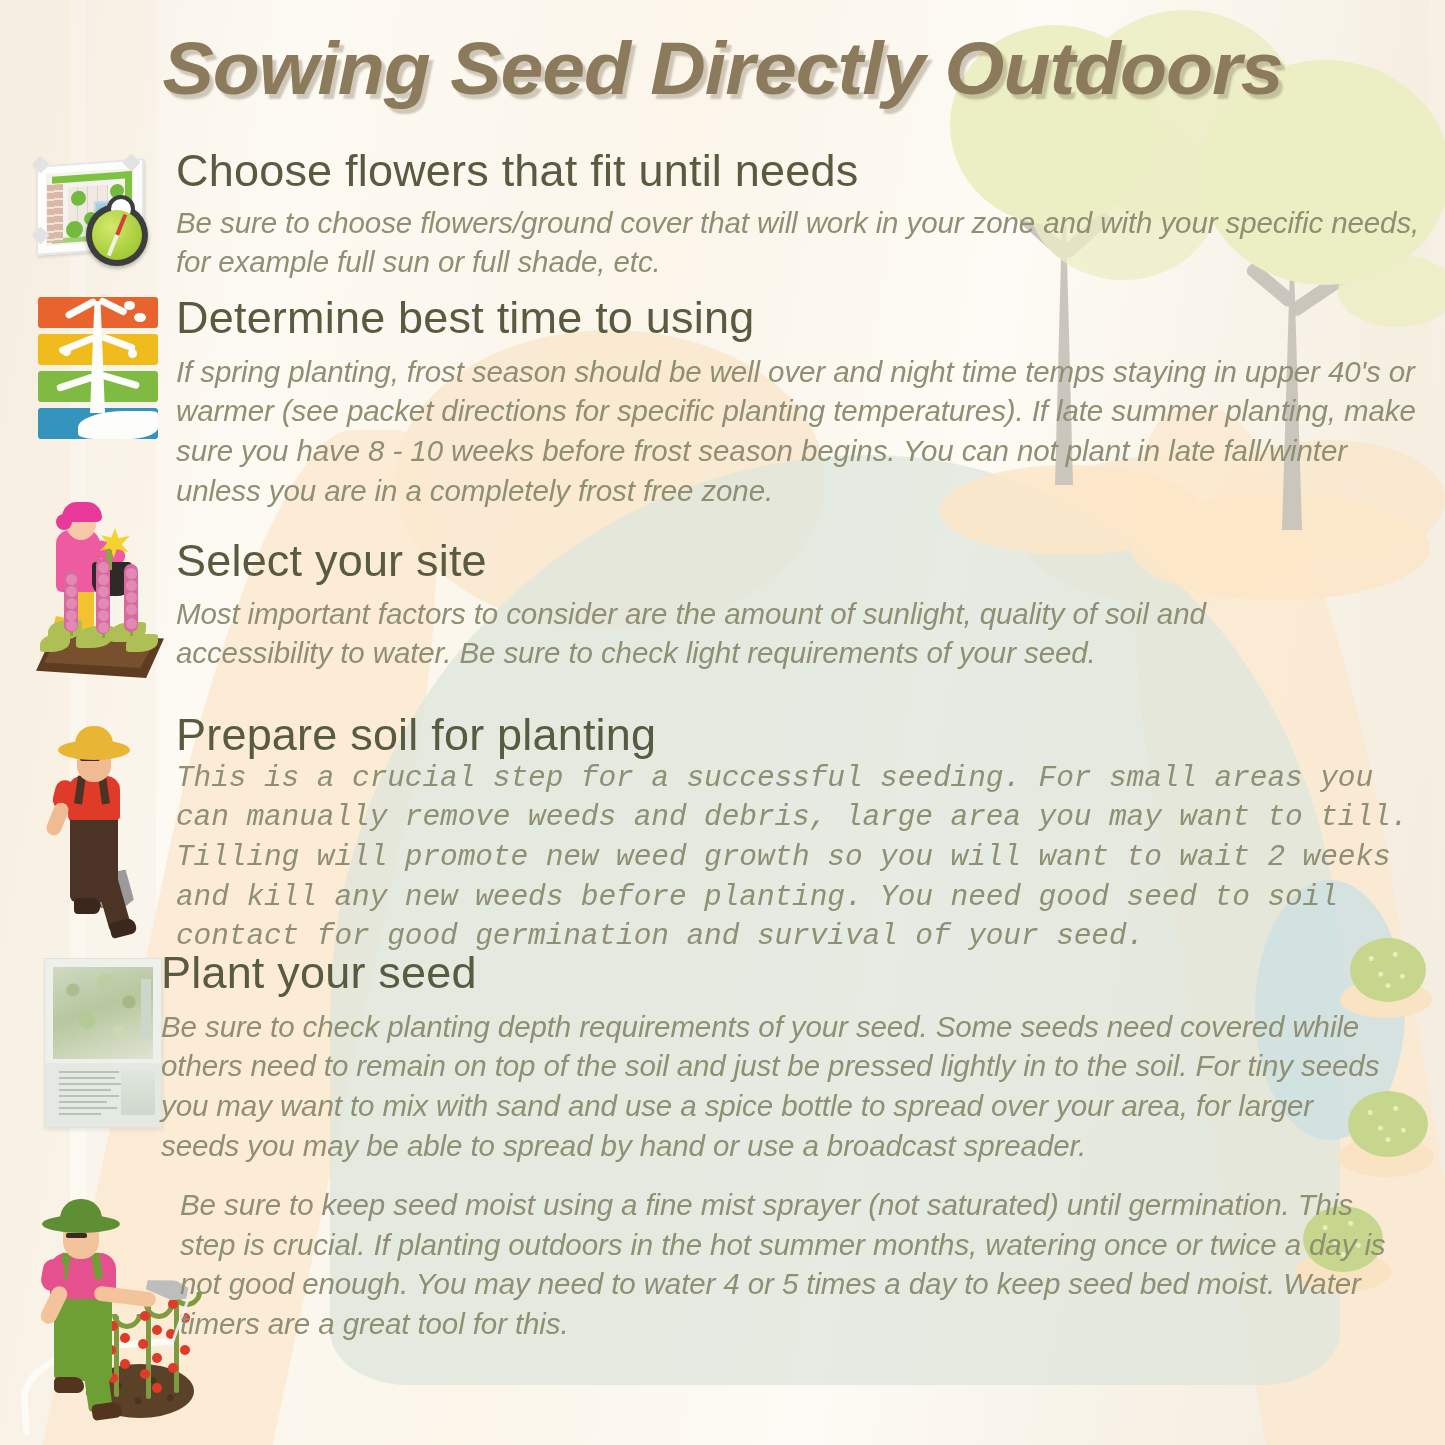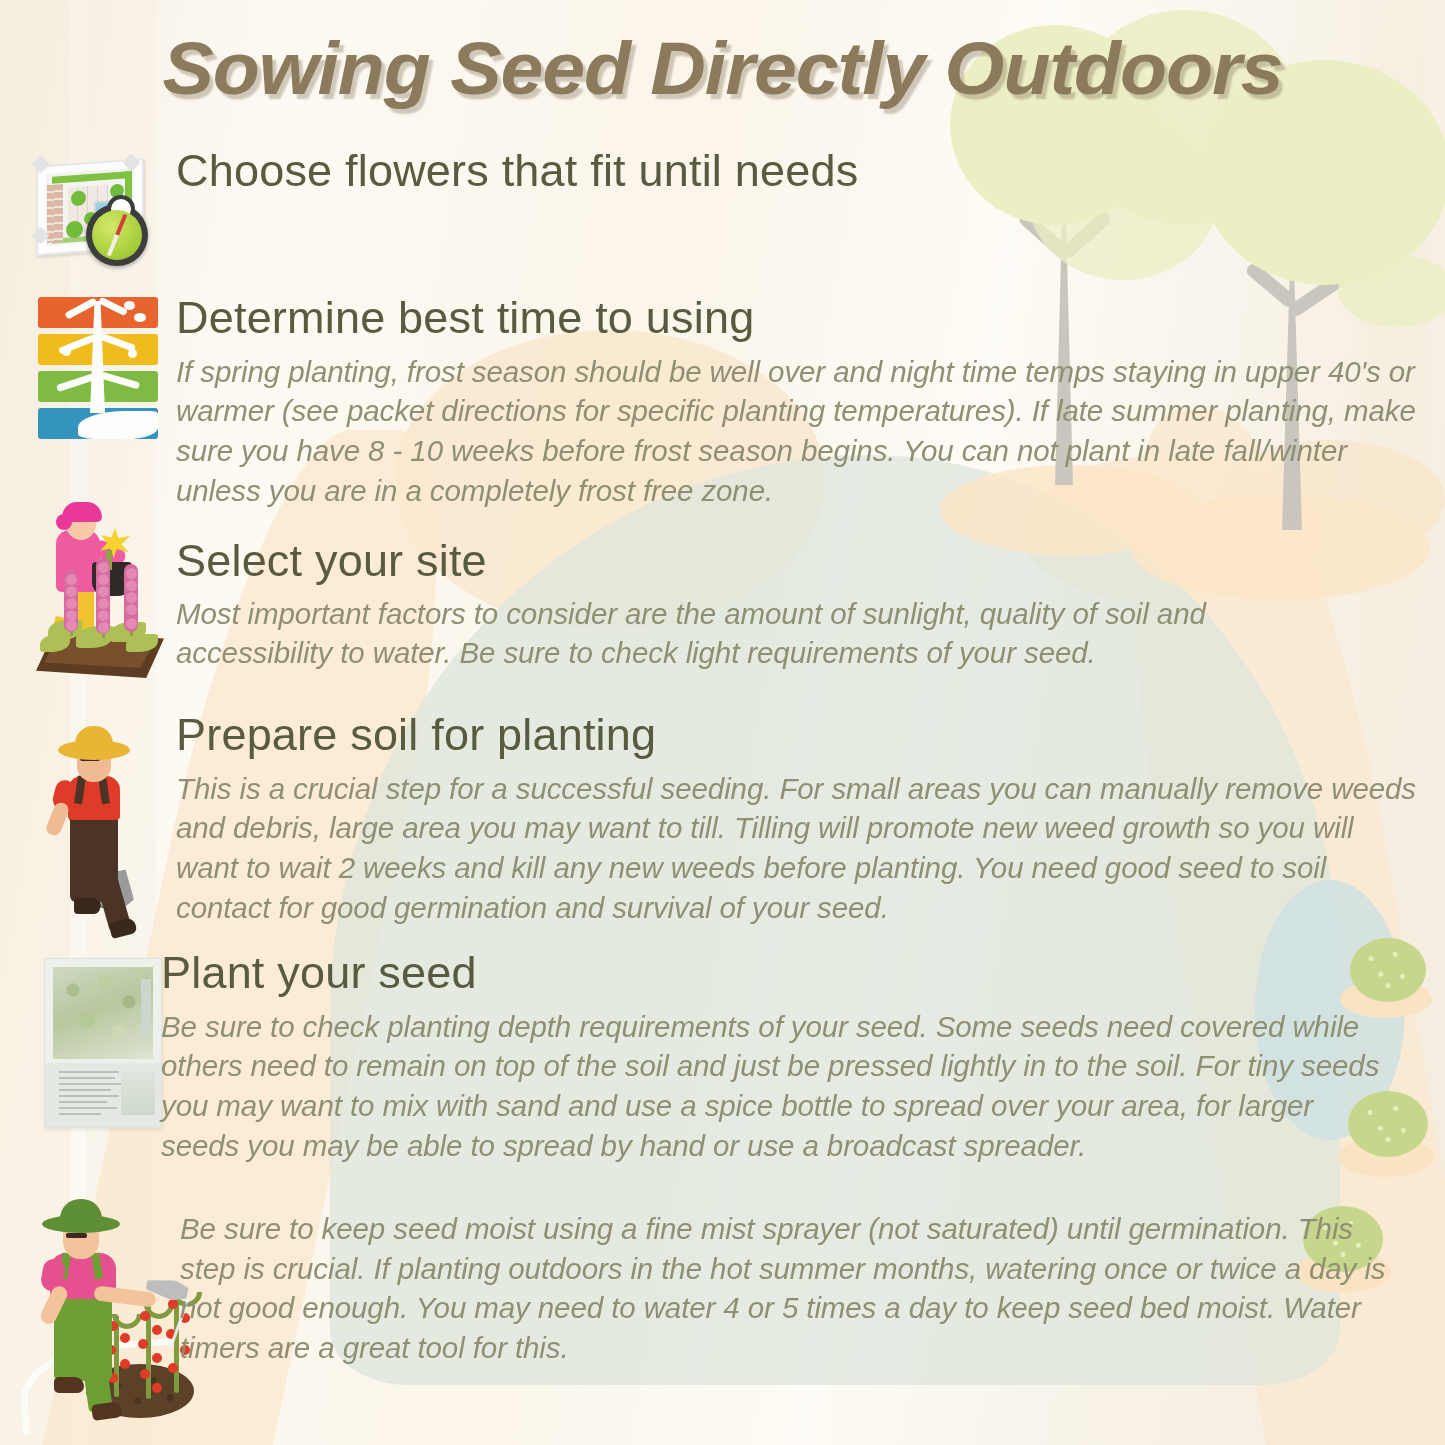--- a/index.html
+++ b/index.html
@@ -321,20 +321,21 @@
           <div class="compass">
             <div class="loop"></div>
             <div class="face"></div>
             <div class="needle"></div>
             <div class="needle2"></div>
           </div>
         </div>
       </div>
       <div class="txt" style="left:146px;top:0px;width:1248px;">
         <div class="head">Choose flowers that fit until needs</div>
+        <div class="body" style="margin-top:8px;">Be sure to choose flowers/ground cover  that will work in your zone and with your specific needs, for example full sun or full shade, etc.</div>
       </div>
     </div>
 
     <div class="step" style="left:38px;top:297px;width:1380px;">
       <div class="icon">
         <div class="seasons">
           <div class="band b1"></div>
           <div class="band b2"></div>
           <div class="band b3"></div>
           <div class="band b4"></div>
@@ -432,21 +433,21 @@
           <div class="dg sleeve"></div>
           <div class="dg armskin"></div>
           <div class="dg head"></div>
           <div class="dg eye"></div>
           <div class="dg hat"></div>
           <div class="dg hatcrown"></div>
         </div>
       </div>
       <div class="txt" style="left:144px;top:0px;width:1240px;">
         <div class="head">Prepare soil for planting</div>
-        <div class="body" style="margin-top:10px;">This is a crucial step for a successful seeding. For small areas you can manually remove weeds and debris, large area you may want to till. Tilling will promote new weed growth so you will want to wait 2 weeks and kill any new weeds before planting. You need good seed to soil contact for good germination and survival of your seed.</div>
+        <div class="body" style="font-family:Liberation Mono, monospace;">This is a crucial step for a successful seeding. For small areas you can manually remove weeds and debris, large area you may want to till. Tilling will promote new weed growth so you will want to wait 2 weeks and kill any new weeds before planting. You need good seed to soil contact for good germination and survival of your seed.</div>
       </div>
     </div>
 
     <div class="step" style="left:44px;top:950px;width:1370px;">
       <div class="icon" style="top:8px;">
         <div class="packet">
           <div class="photo"></div>
           <div class="lowerband"></div>
           <div class="lines">
             <span style="width:60px;"></span>
@@ -511,18 +512,18 @@
           <div class="wg armL"></div>
           <div class="wg armR"></div>
           <div class="wg nozzle"></div>
           <div class="wg head"></div>
           <div class="wg eye"></div>
           <div class="wg hatbrim"></div>
           <div class="wg hatcrown"></div>
         </div>
       </div>
       <div class="txt" style="left:152px;top:0px;width:1230px;">
-        <div class="body" style="margin-top:24px;">Be sure to keep seed moist using a fine mist sprayer (not saturated) until germination. This step is crucial. If planting outdoors in the hot summer months, watering once  or twice a day is not good enough. You may need to water 4 or 5 times a day to keep seed bed moist. Water timers are a great tool for this.</div>
+        <div class="body" style="margin-top:0;">Be sure to keep seed moist using a fine mist sprayer (not saturated) until germination. This step is crucial. If planting outdoors in the hot summer months, watering once  or twice a day is not good enough. You may need to water 4 or 5 times a day to keep seed bed moist. Water timers are a great tool for this.</div>
       </div>
     </div>
 
   </div>
 </div>
 
 </body></html>

